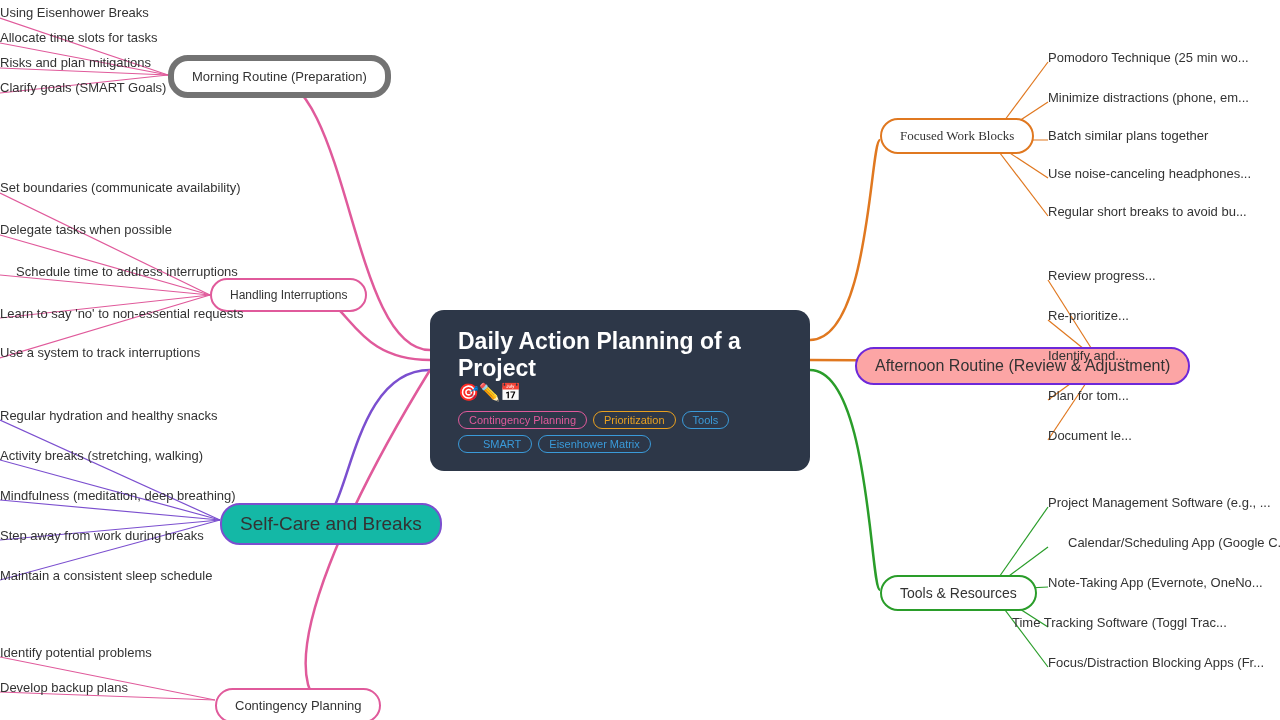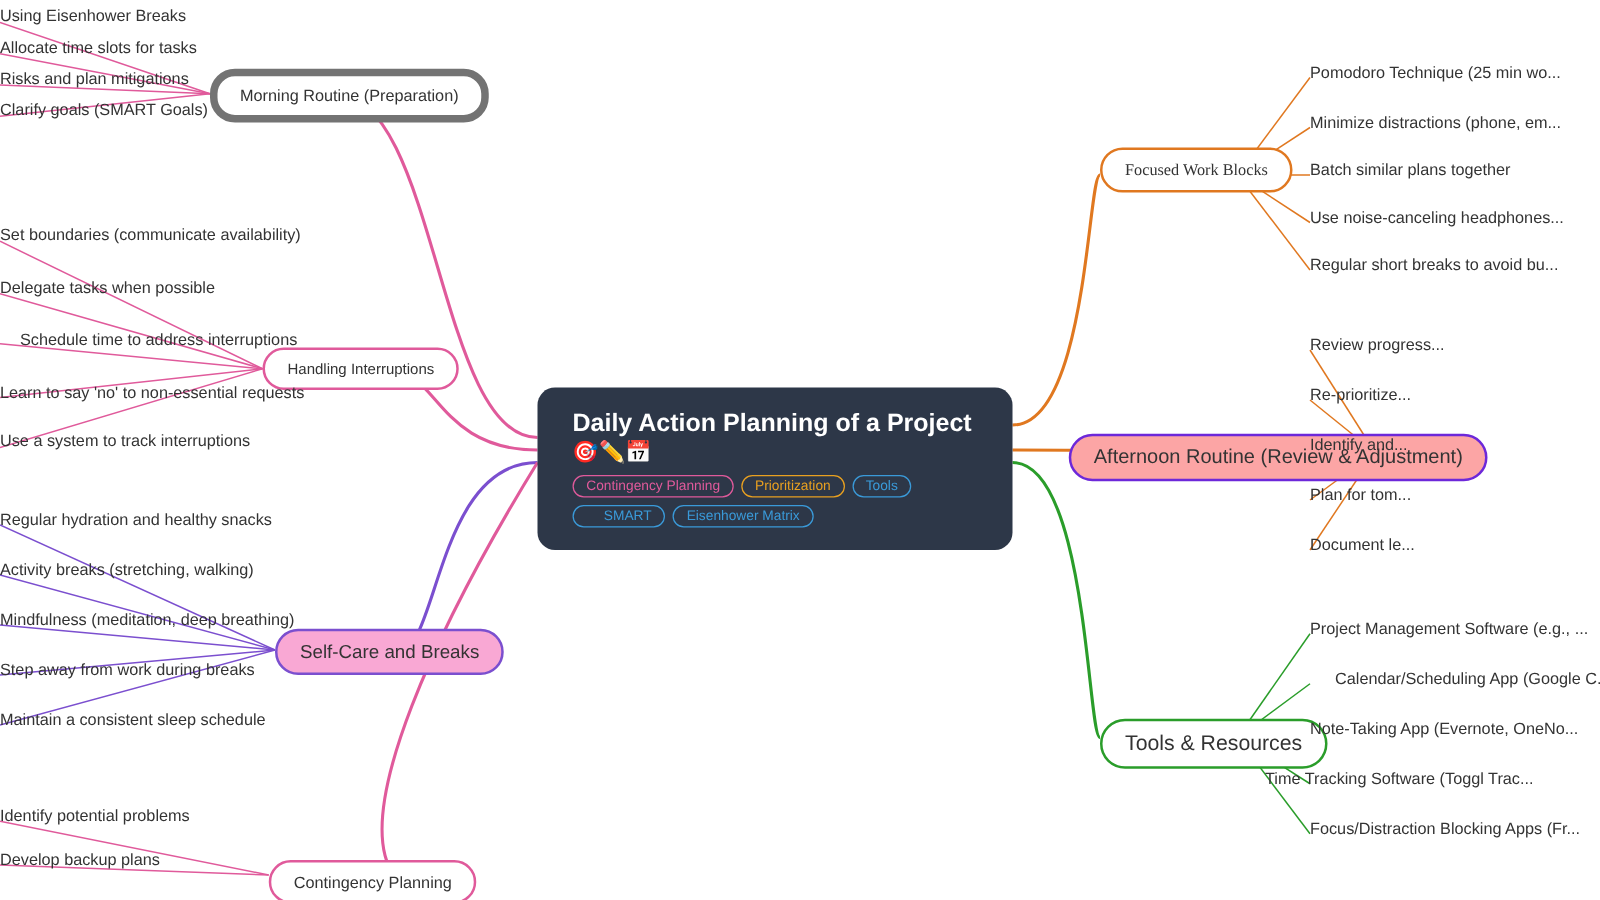--- a/index.html
+++ b/index.html
@@ -119,21 +119,21 @@
     <line x1="1100" y1="362" x2="1048" y2="440" stroke="#e07820" stroke-width="1.2"></line>
 
     <line x1="990" y1="590" x2="1048" y2="507" stroke="#2a9d2a" stroke-width="1.2"></line>
     <line x1="990" y1="590" x2="1048" y2="547" stroke="#2a9d2a" stroke-width="1.2"></line>
     <line x1="990" y1="590" x2="1048" y2="587" stroke="#2a9d2a" stroke-width="1.2"></line>
     <line x1="990" y1="590" x2="1048" y2="627" stroke="#2a9d2a" stroke-width="1.2"></line>
     <line x1="990" y1="590" x2="1048" y2="667" stroke="#2a9d2a" stroke-width="1.2"></line>
   </svg>
 
   <div class="center-node" style="left:430px; top:310px; width:380px;">
-    <div style="font-size:20px; font-weight:bold;">Daily Action Planning of a Project</div>
+    <div style="font-size:23px; font-weight:bold;">Daily Action Planning of a Project</div>
     <div style="display:inline; font-size:17px;">🎯✏️📅</div>
     <div class="tags">
       <span class="tag" style="border-color:#e05a9b; color:#e05a9b;">Contingency Planning</span>
       <span class="tag" style="border-color:#e8a020; color:#e8a020;">Prioritization</span>
       <span class="tag" style="border-color:#3a9ad9; color:#3a9ad9;">Tools</span>
       <span class="tag" style="border-color:#3a9ad9; color:#3a9ad9;padding-left:24px;">SMART</span>
       <span class="tag" style="border-color:#3a9ad9; color:#3a9ad9;">Eisenhower Matrix</span>
     </div>
   </div>
 
@@ -149,21 +149,21 @@
   <div class="node" style="left:210px; top:278px; border:2px solid #e05a9b; color:#333; background:#fff; font-size:12px;">
     Handling Interruptions
   </div>
 
   <div class="leaf-text" style="left:0px; top:180px;">Set boundaries (communicate availability)</div>
   <div class="leaf-text" style="left:0px; top:222px;">Delegate tasks when possible</div>
   <div class="leaf-text" style="left:0px; top:264px;margin-left:16px;">Schedule time to address interruptions</div>
   <div class="leaf-text" style="left:0px; top:306px;">Learn to say 'no' to non-essential requests</div>
   <div class="leaf-text" style="left:0px; top:345px;">Use a system to track interruptions</div>
 
-  <div class="node" style="left:220px; top:503px; border:2px solid #7b4fcf; color:#333; background:#f9a8d4; font-size:15px;">
+  <div class="node" style="left:220px; top:503px; border:2px solid #7b4fcf; color:#333; background:#14b8a6; font-size:19px;">
     Self-Care and Breaks
   </div>
 
   <div class="leaf-text" style="left:0px; top:408px;">Regular hydration and healthy snacks</div>
   <div class="leaf-text" style="left:0px; top:448px;">Activity breaks (stretching, walking)</div>
   <div class="leaf-text" style="left:0px; top:488px;">Mindfulness (meditation, deep breathing)</div>
   <div class="leaf-text" style="left:0px; top:528px;">Step away from work during breaks</div>
   <div class="leaf-text" style="left:0px; top:568px;">Maintain a consistent sleep schedule</div>
 
   <div class="node" style="left:215px; top:688px; border:2px solid #e05a9b; color:#333; background:#fff; font-size:13px;">
@@ -186,21 +186,21 @@
   <div class="node" style="left:855px; top:347px; border:2px solid #6d28d9; color:#333; background:#fca5a5; font-size:16px;">
     Afternoon Routine (Review &amp; Adjustment)
   </div>
 
   <div class="leaf-text" style="left:1048px; top:268px;">Review progress...</div>
   <div class="leaf-text" style="left:1048px; top:308px;">Re-prioritize...</div>
   <div class="leaf-text" style="left:1048px; top:348px;">Identify and...</div>
   <div class="leaf-text" style="left:1048px; top:388px;">Plan for tom...</div>
   <div class="leaf-text" style="left:1048px; top:428px;">Document le...</div>
 
-  <div class="node" style="left:880px; top:575px; border:2px solid #2a9d2a; color:#333; background:#fff; font-size:17px;">
+  <div class="node" style="left:880px; top:575px; border:2px solid #2a9d2a; color:#333; background:#fff; font-size:14px;">
     Tools &amp; Resources
   </div>
 
   <div class="leaf-text" style="left:1048px; top:495px;">Project Management Software (e.g., ...</div>
   <div class="leaf-text" style="left:1048px; top:535px;margin-left:20px;">Calendar/Scheduling App (Google C...</div>
   <div class="leaf-text" style="left:1048px; top:575px;">Note-Taking App (Evernote, OneNo...</div>
   <div class="leaf-text" style="left:1012px; top:615px;">Time Tracking Software (Toggl Trac...</div>
   <div class="leaf-text" style="left:1048px; top:655px;">Focus/Distraction Blocking Apps (Fr...</div>
 
 </div>

